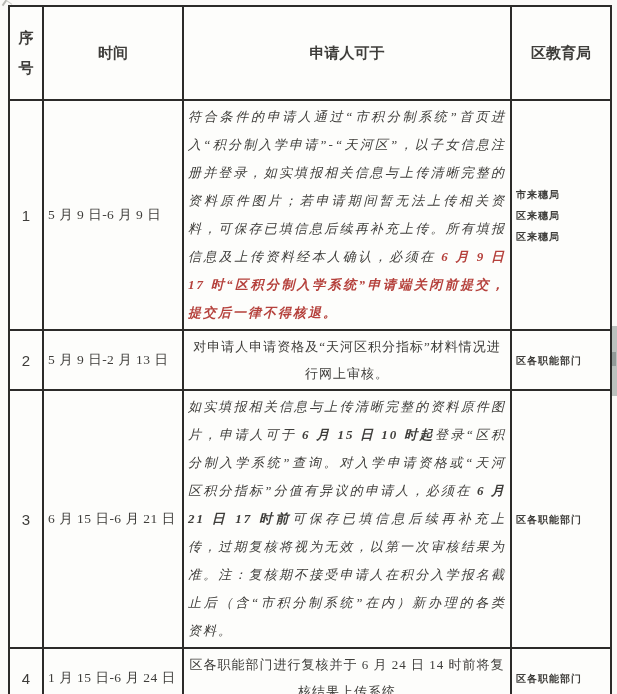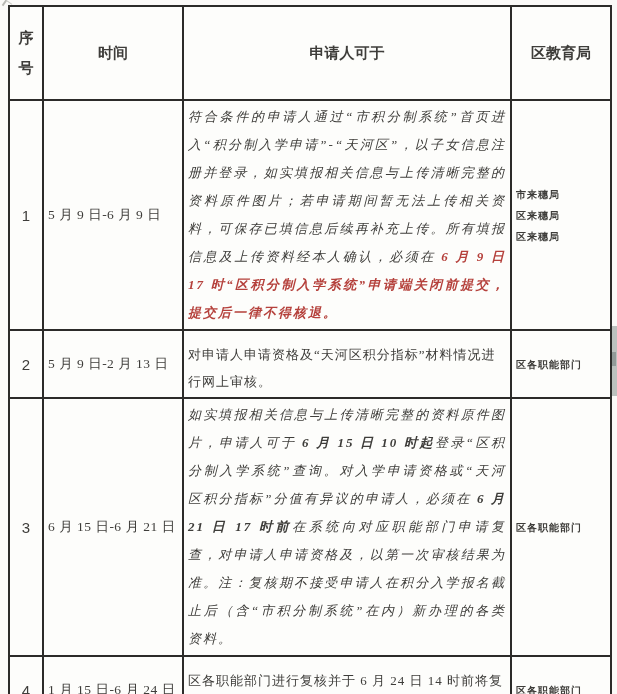--- a/index.html
+++ b/index.html
@@ -78,23 +78,23 @@
     padding: 4px 10px;
   }
   .justify {
     text-align: justify;
     text-justify: inter-character;
     line-height: 28px;
     letter-spacing: 2px;
     font-style: italic;
   }
   .center {
+    text-align: center;
     line-height: 27px;
     letter-spacing: 1px;
-    margin-top: 8px;
   }
   td.dept {
     font-size: 10px;
     letter-spacing: 1px;
     font-weight: bold;
   }
   .dept-line { line-height: 21px; }
   .seg { }
   .seg-bold { font-weight: bold; margin-top: 32px; }
   .seg-redbold { font-weight: bold; color: #b5413c; }
@@ -146,21 +146,21 @@
       <td class="dept">
         <div class="dept-line">区各职能部门</div>
       </td>
     </tr>
 
     <tr style="height:163px">
       <td class="seq">3</td>
       <td class="time">6 月 15 日-6 月 21 日</td>
       <td class="content">
         <div class="justify">
-          <span class="seg">如实填报相关信息与上传清晰完整的资料原件图片，申请人可于 </span><span class="seg seg-bold">6 月 15 日 10 时起</span><span class="seg">登录“区积分制入学系统”查询。对入学申请资格或“天河区积分指标”分值有异议的申请人，必须在 </span><span class="seg seg-bold">6 月 21 日 17 时前</span><span class="seg">在系统向对应职能部门申请复查，对申请人申请资格及，以第一次审核结果为准。注：复核期不接受申请人在积分入学报名截止后（含“市积分制系统”在内）新办理的各类资料。</span>
+          <span class="seg">如实填报相关信息与上传清晰完整的资料原件图片，申请人可于 </span><span class="seg seg-bold">6 月 15 日 10 时起</span><span class="seg">登录“区积分制入学系统”查询。对入学申请资格或“天河区积分指标”分值有异议的申请人，必须在 </span><span class="seg seg-bold">6 月 21 日 17 时前</span><span class="seg">可保存已填信息后续再补充上传，过期复核将视为无效，以第一次审核结果为准。注：复核期不接受申请人在积分入学报名截止后（含“市积分制系统”在内）新办理的各类资料。</span>
         </div>
       </td>
       <td class="dept">
         <div class="dept-line">区各职能部门</div>
       </td>
     </tr>
 
     <tr style="height:56px">
       <td class="seq">4</td>
       <td class="time">1 月 15 日-6 月 24 日</td>

